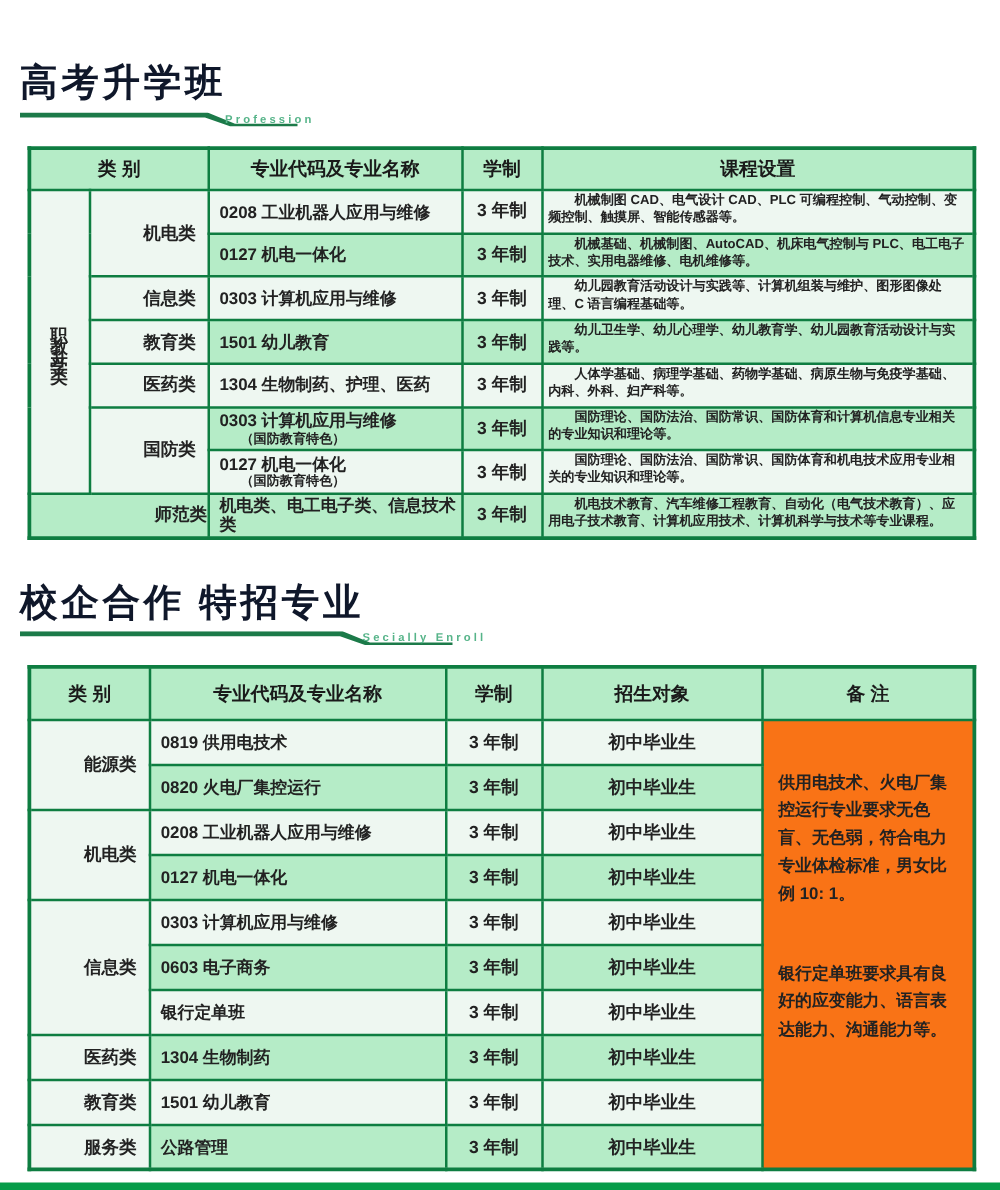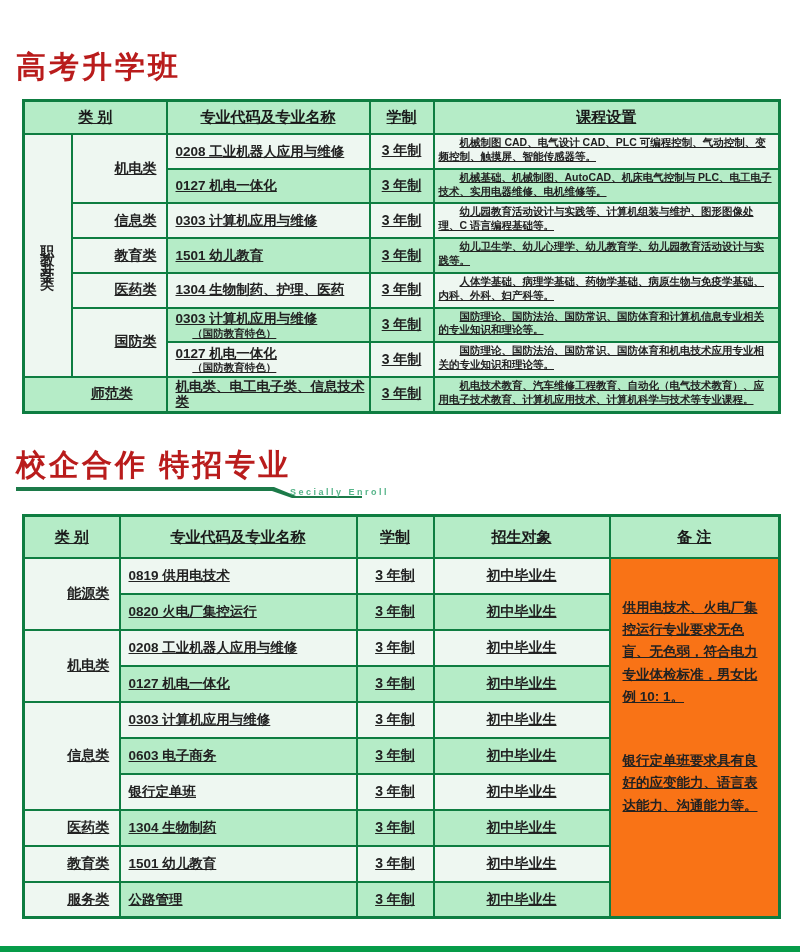--- a/index.html
+++ b/index.html
@@ -9,48 +9,48 @@
     background:#ffffff; color:#222; width:800px; height:952px;
     position:relative; overflow:hidden;
   }
   .page { width:800px; height:952px; position:relative; }
 
   
   .sec-header { margin-left:16px; position:relative; }
   .sec1 { padding-top:50px; }
   .sec2 { margin-top:34px; }
   .sec-title {
-    font-size:30px; font-weight:bold; color:#b91c1c;
+    font-size:30px; font-weight:bold; color:#0f172a;
     letter-spacing:3px; line-height:1.15;
   }
   .underline-wrap { position:relative; margin-top:5px; }
   .underline-wrap svg { display:block; }
   .subtitle {
     position:absolute; bottom:3px; font-size:9px; font-weight:bold;
     letter-spacing:2.5px; color:#56b489; white-space:nowrap;
   }
   .sub1 { left:164px; }
   .sub2 { left:274px; }
 
   
   table {
     border-collapse:collapse; margin:14px 22px 0 22px;
     width:756px; table-layout:fixed;
   }
   table, th, td { border:2px solid #0e7d41; }
-  table { border-width:3px;text-decoration:underline; }
+  table { border-width:3px; }
   th {
     background:#b5ecc7; font-size:15px; font-weight:bold;
     text-align:center; color:#1a1a1a;
   }
   td { vertical-align:middle; font-weight:600; }
   .r-light td.dcell { background:#eef7f1; }
   .r-green td.dcell { background:#b5ecc7; }
   td.catcell { background:#eef7f1; text-align:center; font-size:14px;padding-left:33px; }
-  tr.r-green td.fullcat { background:#b5ecc7; }
+  tr.r-green td.fullcat { background:#b5ecc7;text-align:right; }
   .t1 th { height:34px; }
   .t1 td { height:33px; }
   .t2 th { height:42px; }
   .t2 td { height:36px; }
   td.name { text-align:left; padding-left:8px; font-size:13.5px; line-height:1.15; }
   td.dur, td.target { text-align:center; font-size:14px; }
   td.course {
     text-align:left; font-size:10.5px; line-height:1.32;
     padding:1px 5px 4px 4px; font-weight:600;
   }
@@ -74,20 +74,26 @@
     background:#069c49;
   }
 </style>
 </head>
 <body>
 
 <div class="page">
 
   <div class="sec-header sec1">
     <div class="sec-title">高考升学班</div>
+    <div class="underline-wrap">
+      <svg width="240" height="13" viewBox="0 0 240 13">
+        <polygon points="0,0 150,0 172,9 222,9 222,11 168,11 148,4 0,4" fill="#1c7a49"></polygon>
+      </svg>
+      <span class="subtitle sub1">Profession</span>
+    </div>
   </div>
 
   <table class="t1">
     <colgroup>
       <col style="width:48px">
         <col style="width:95px">
         <col style="width:203px">
       <col style="width:64px">
         <col style="width:346px">
     </colgroup>

